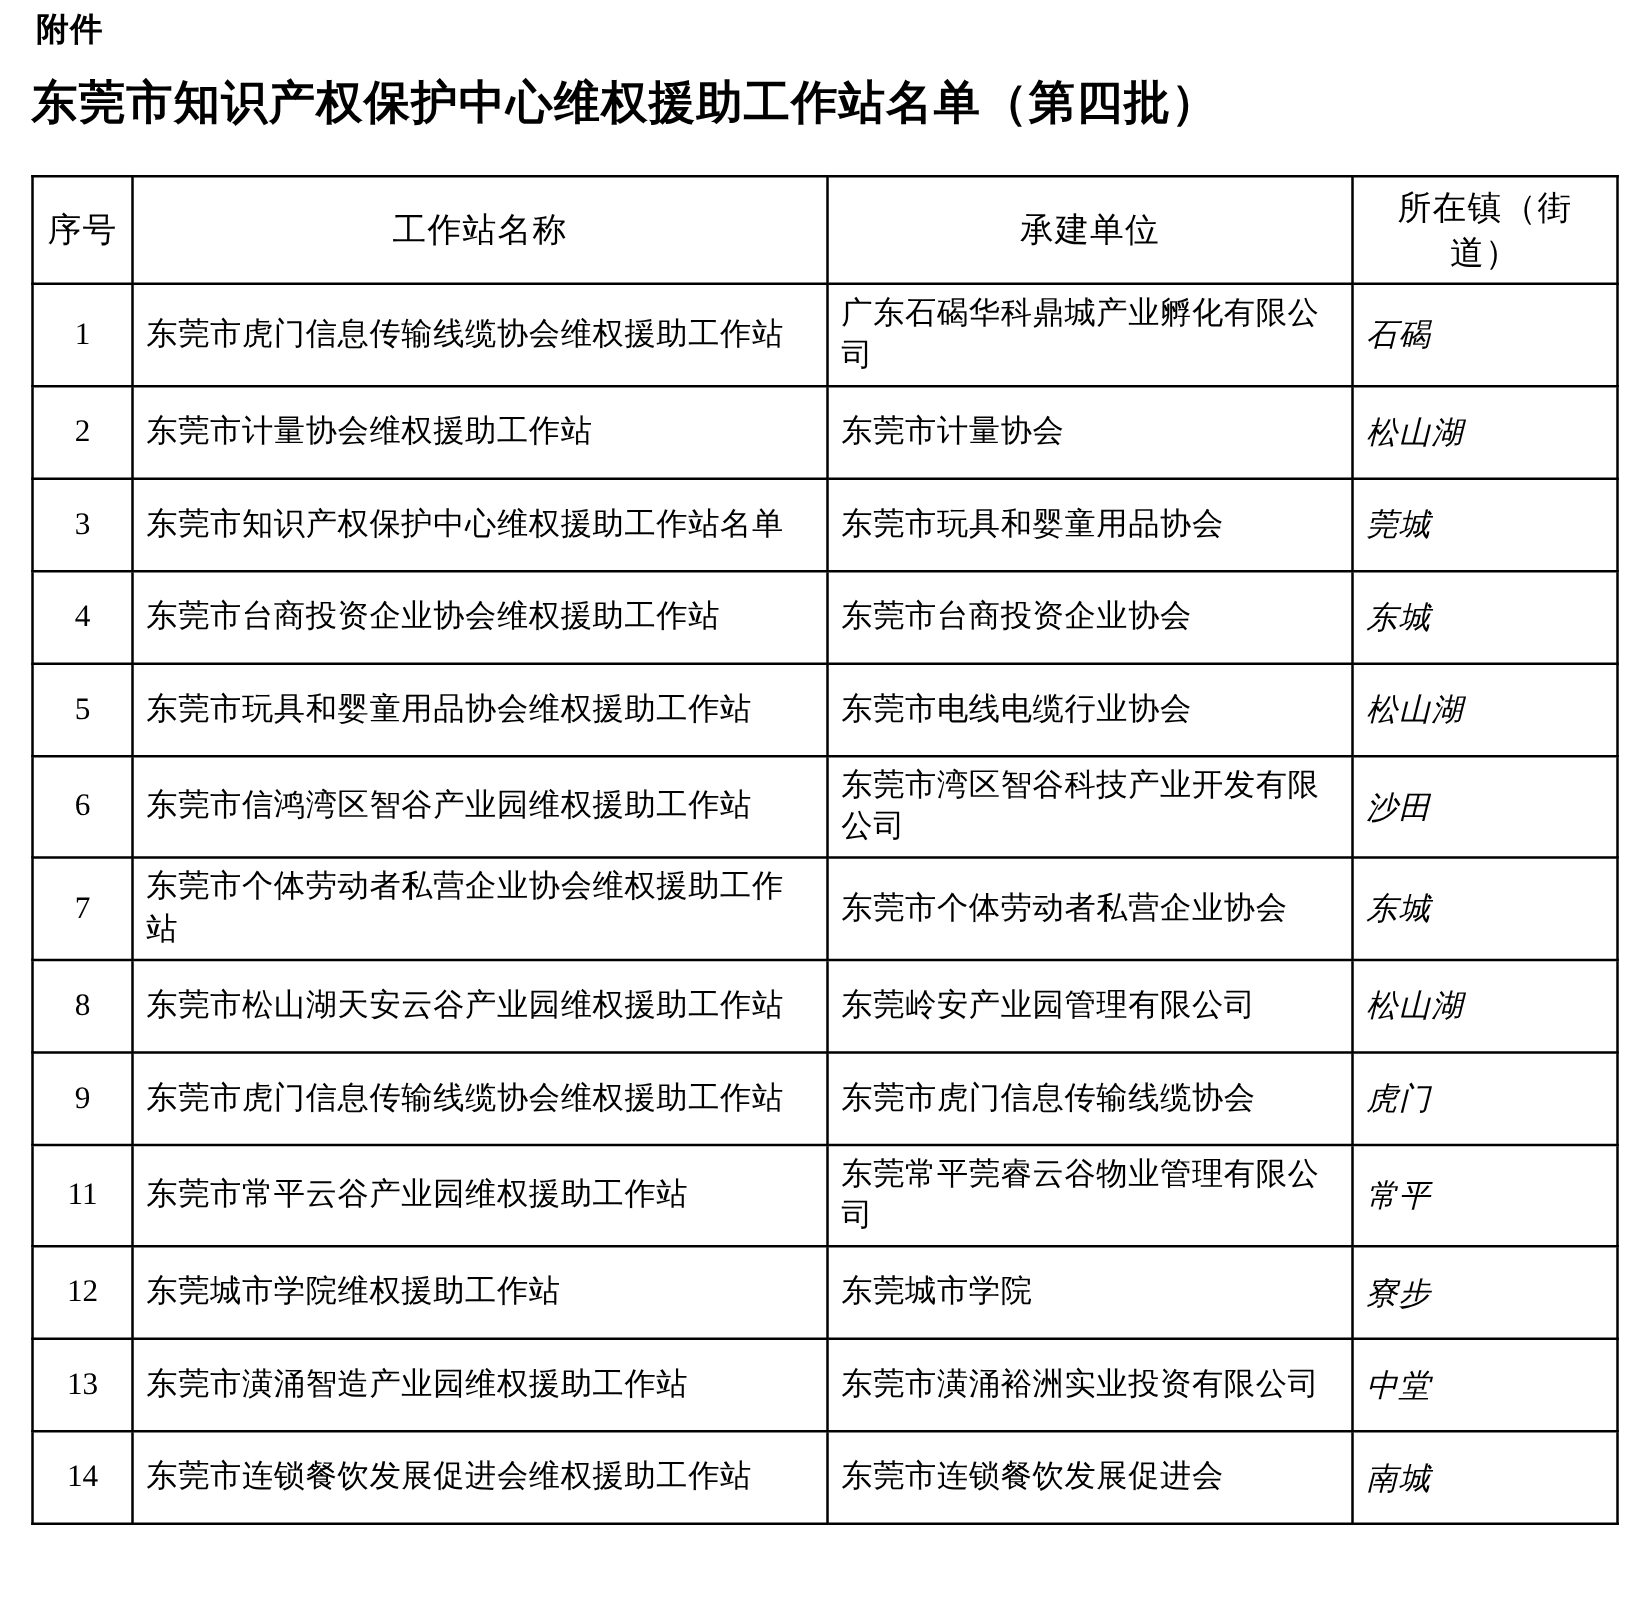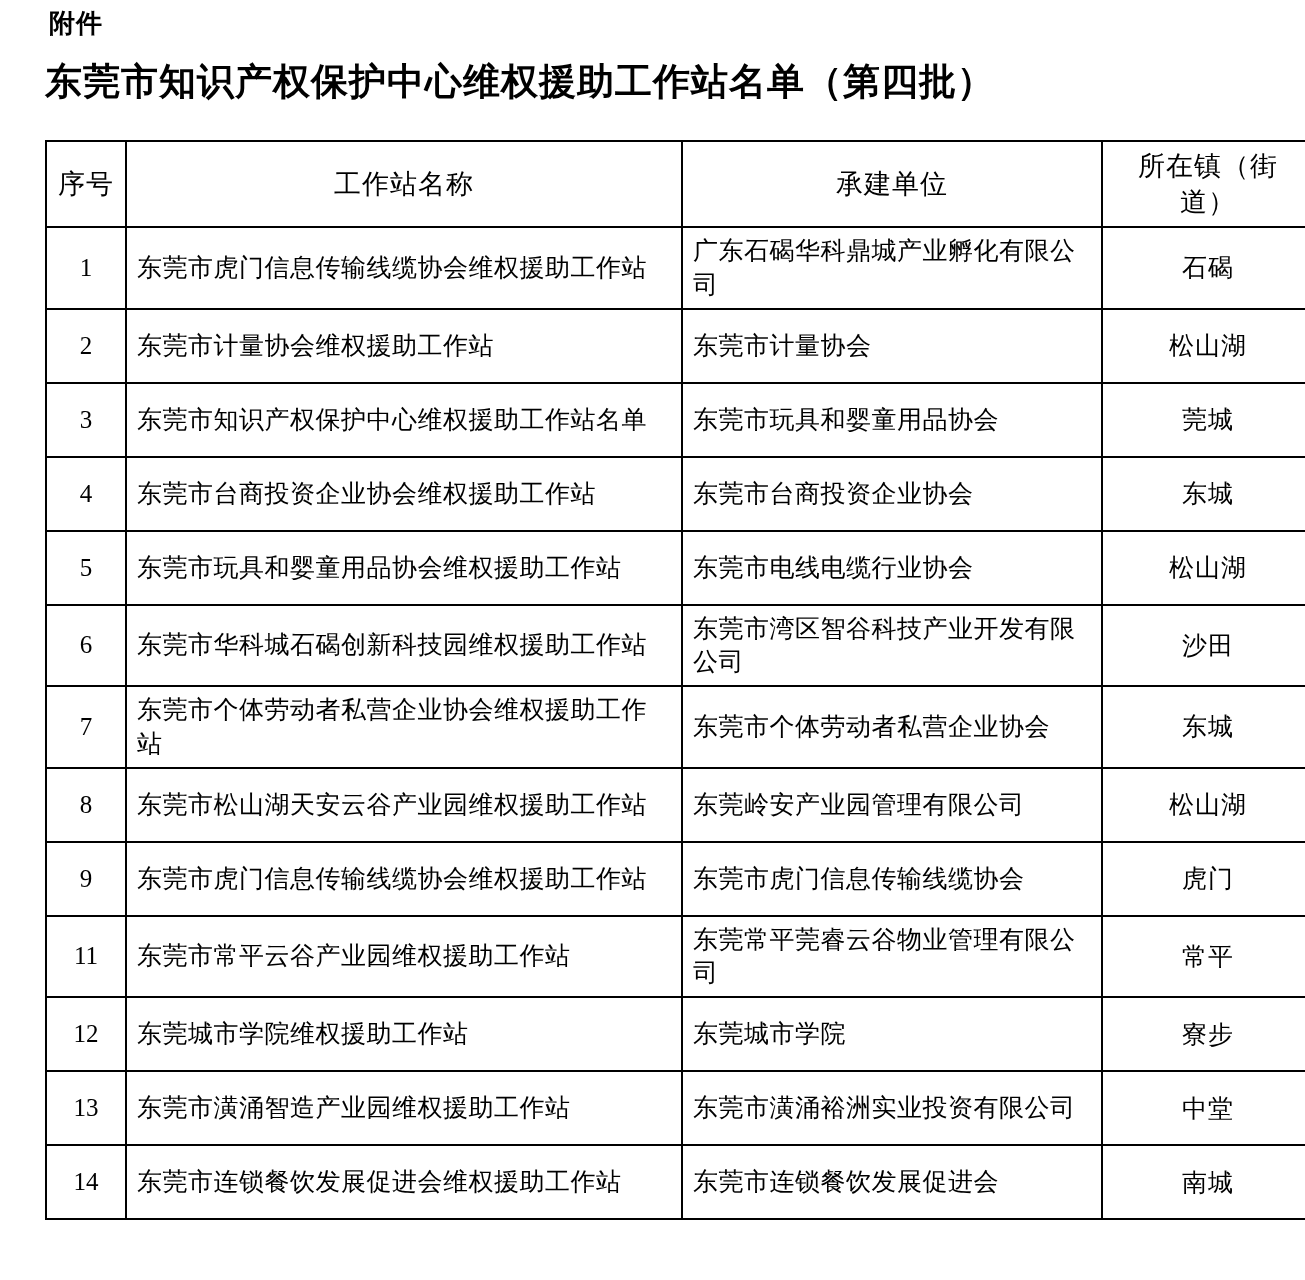--- a/index.html
+++ b/index.html
@@ -13,21 +13,20 @@
     font-family: "Liberation Serif", "DejaVu Serif", serif;
     color: #000000;
     overflow: hidden;
   }
   .page {
     position: relative;
     width: 1062px;
     height: 1280px;
     box-sizing: border-box;
     padding: 0 25px;
-    margin-left: 20px;
   }
   .attach-label {
     font-family: "Liberation Sans", sans-serif;
     font-weight: bold;
     font-size: 26px;
     line-height: 1;
     padding-top: 10px;
     padding-left: 4px;
     letter-spacing: 1px;
   }
@@ -68,22 +67,22 @@
   td.no {
     text-align: center;
     font-size: 26px;
   }
   td.name, td.unit {
     text-align: left;
     letter-spacing: 0.5px;
     line-height: 1.35;
   }
   td.town {
-    text-align: center;
     letter-spacing: 1px;
+    font-style: italic;
   }
   tr.row { height: 74px; }
   tr.row-tall { height: 78px; }
 </style>
 </head>
 <body>
 
 <div class="page">
 
   <div class="attach-label">附件</div>
@@ -131,21 +130,21 @@
         <td class="town">东城</td>
       </tr>
       <tr class="row">
         <td class="no">5</td>
         <td class="name">东莞市玩具和婴童用品协会维权援助工作站</td>
         <td class="unit">东莞市电线电缆行业协会</td>
         <td class="town">松山湖</td>
       </tr>
       <tr class="row-tall">
         <td class="no">6</td>
-        <td class="name">东莞市华科城石碣创新科技园维权援助工作站</td>
+        <td class="name">东莞市信鸿湾区智谷产业园维权援助工作站</td>
         <td class="unit">东莞市湾区智谷科技产业开发有限公司</td>
         <td class="town">沙田</td>
       </tr>
       <tr class="row">
         <td class="no">7</td>
         <td class="name">东莞市个体劳动者私营企业协会维权援助工作站</td>
         <td class="unit">东莞市个体劳动者私营企业协会</td>
         <td class="town">东城</td>
       </tr>
       <tr class="row">

